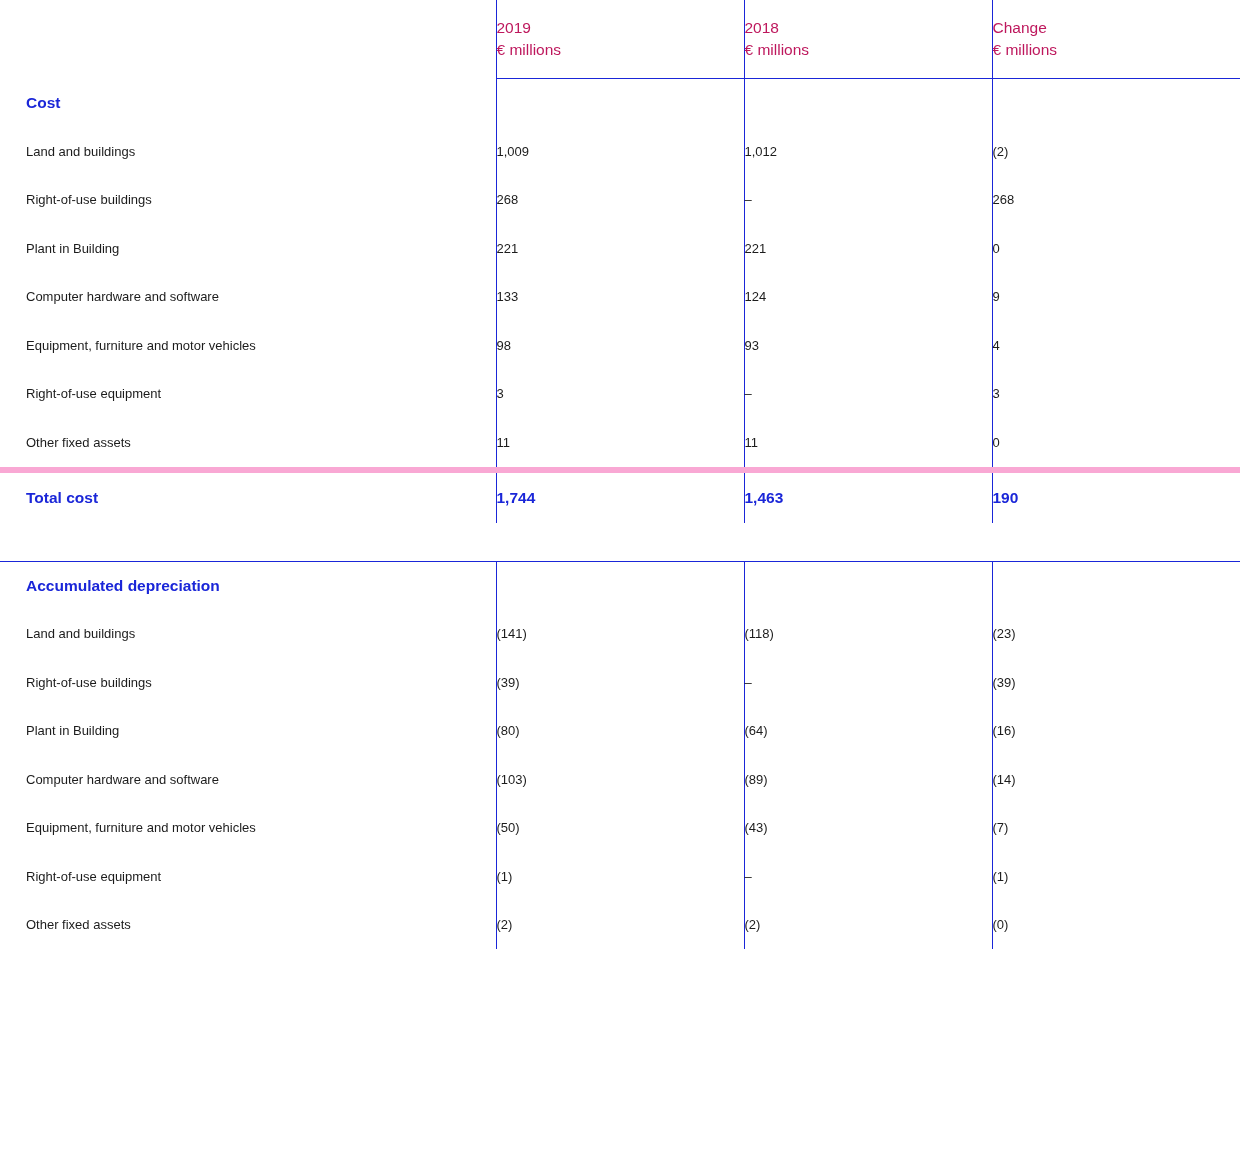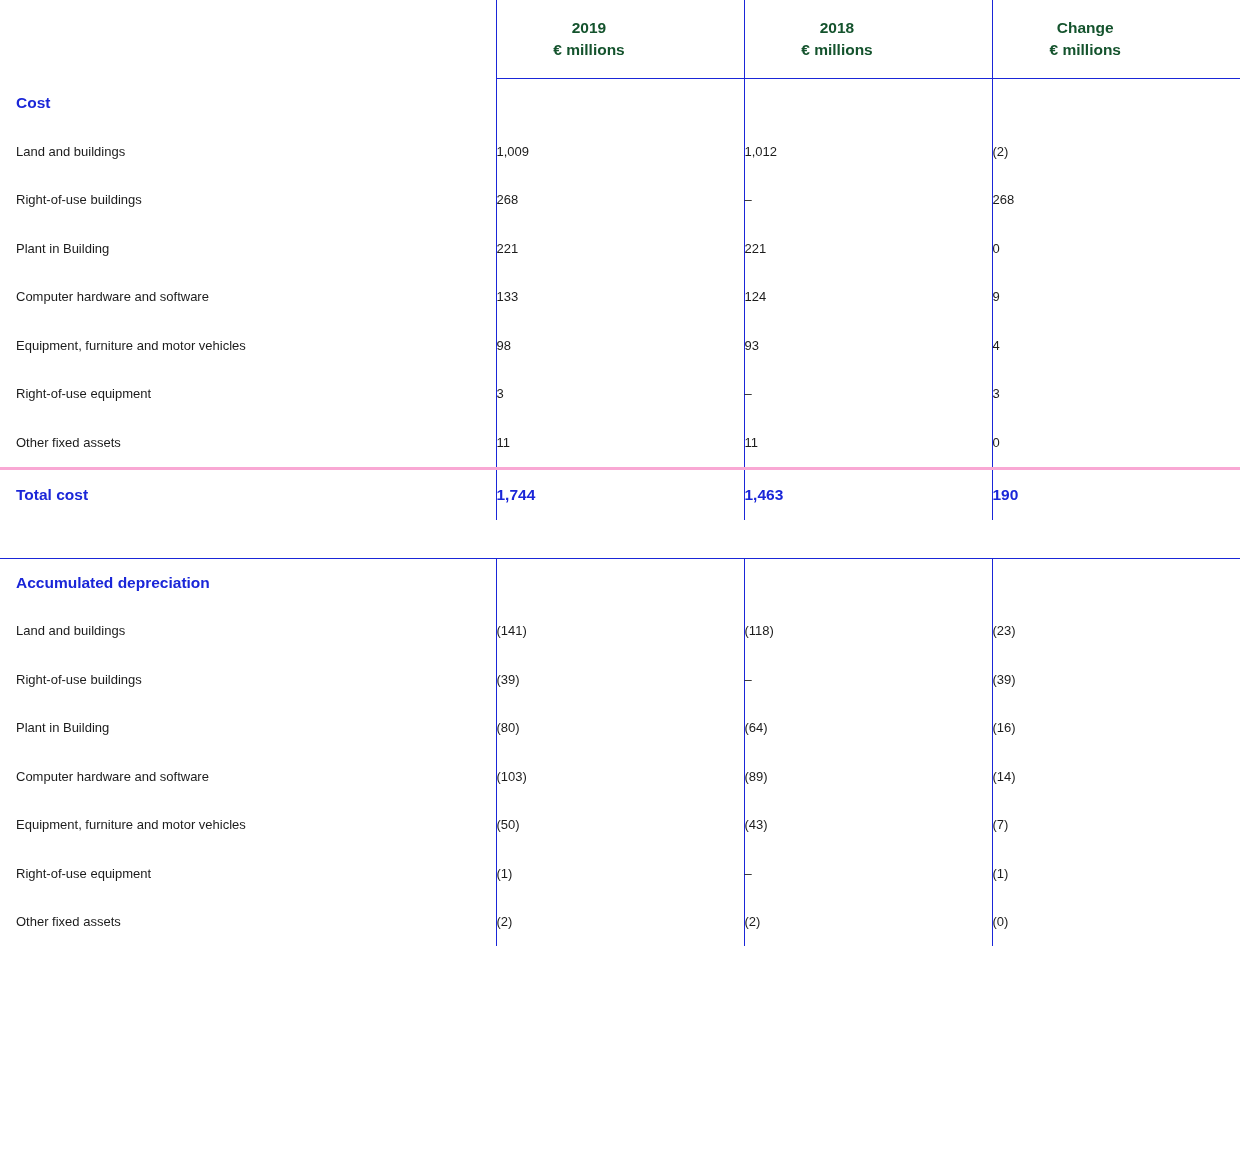--- a/index.html
+++ b/index.html
@@ -31,43 +31,43 @@
     padding: 0;
     vertical-align: middle;
   }
   
   .vsep-l { border-left: 1px solid #1a26d8; }
   .vsep-r { border-right: 1px solid #1a26d8; }
 
   
   tr.head th {
     height: 78px;
-    color: #14532d;
-    font-weight: bold;
+    color: #be185d;
+    font-weight: normal;
     font-size: 15.5px;
-    text-align: center;
+    text-align: left;
     line-height: 1.45;
     border-bottom: 1px solid #1a26d8;
     padding-right: 62px;
   }
   tr.head th.blank {
     border-bottom: none;
     padding-right: 0;
   }
   .hdr-line { display: block; }
 
   
   tr.row td {
     height: 48.5px;
     font-size: 13px;
     color: #1c1c1c;
   }
   td.label {
     text-align: left;
-    padding-left: 16px;
+    padding-left: 26px;
   }
   td.num {
     text-align: left;
     padding-right: 62px;
     font-variant-numeric: tabular-nums;
   }
 
   
   tr.section td {
     height: 48px;
@@ -75,21 +75,21 @@
     font-weight: bold;
     font-size: 15.5px;
   }
 
   
   tr.total td {
     color: #1a26d8;
     font-weight: bold;
     font-size: 15.5px;
     height: 50px;
-    border-top: 3px solid #f9a8d4;
+    border-top: 6px solid #f9a8d4;
   }
 
   
   tr.spacer td {
     height: 38px;
     border: none;
   }
   tr.spacer.underline td { border-bottom: 1px solid #1a26d8; }
 
   tr.spacer-small td { height: 36px; }

